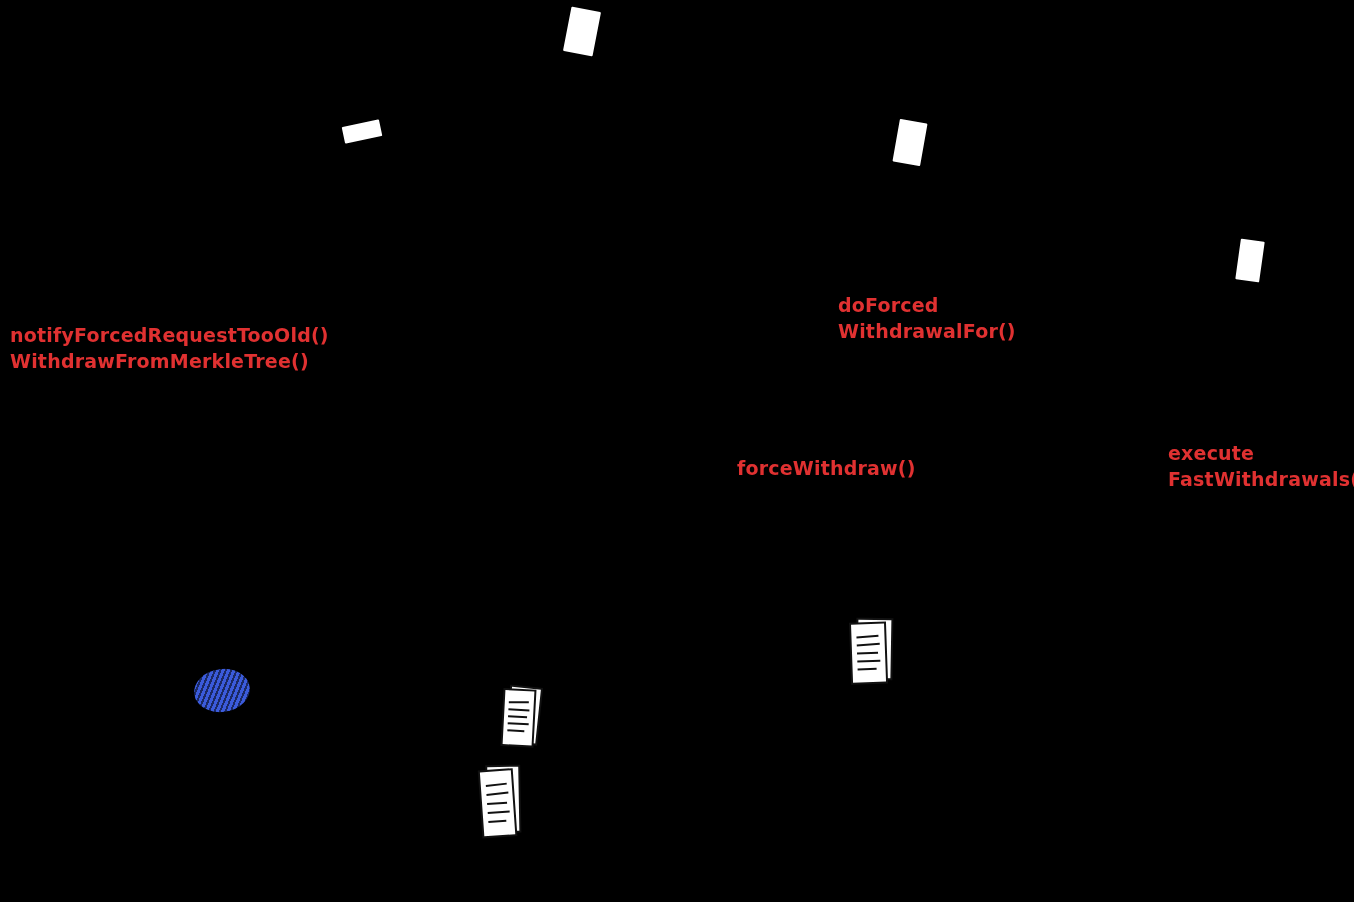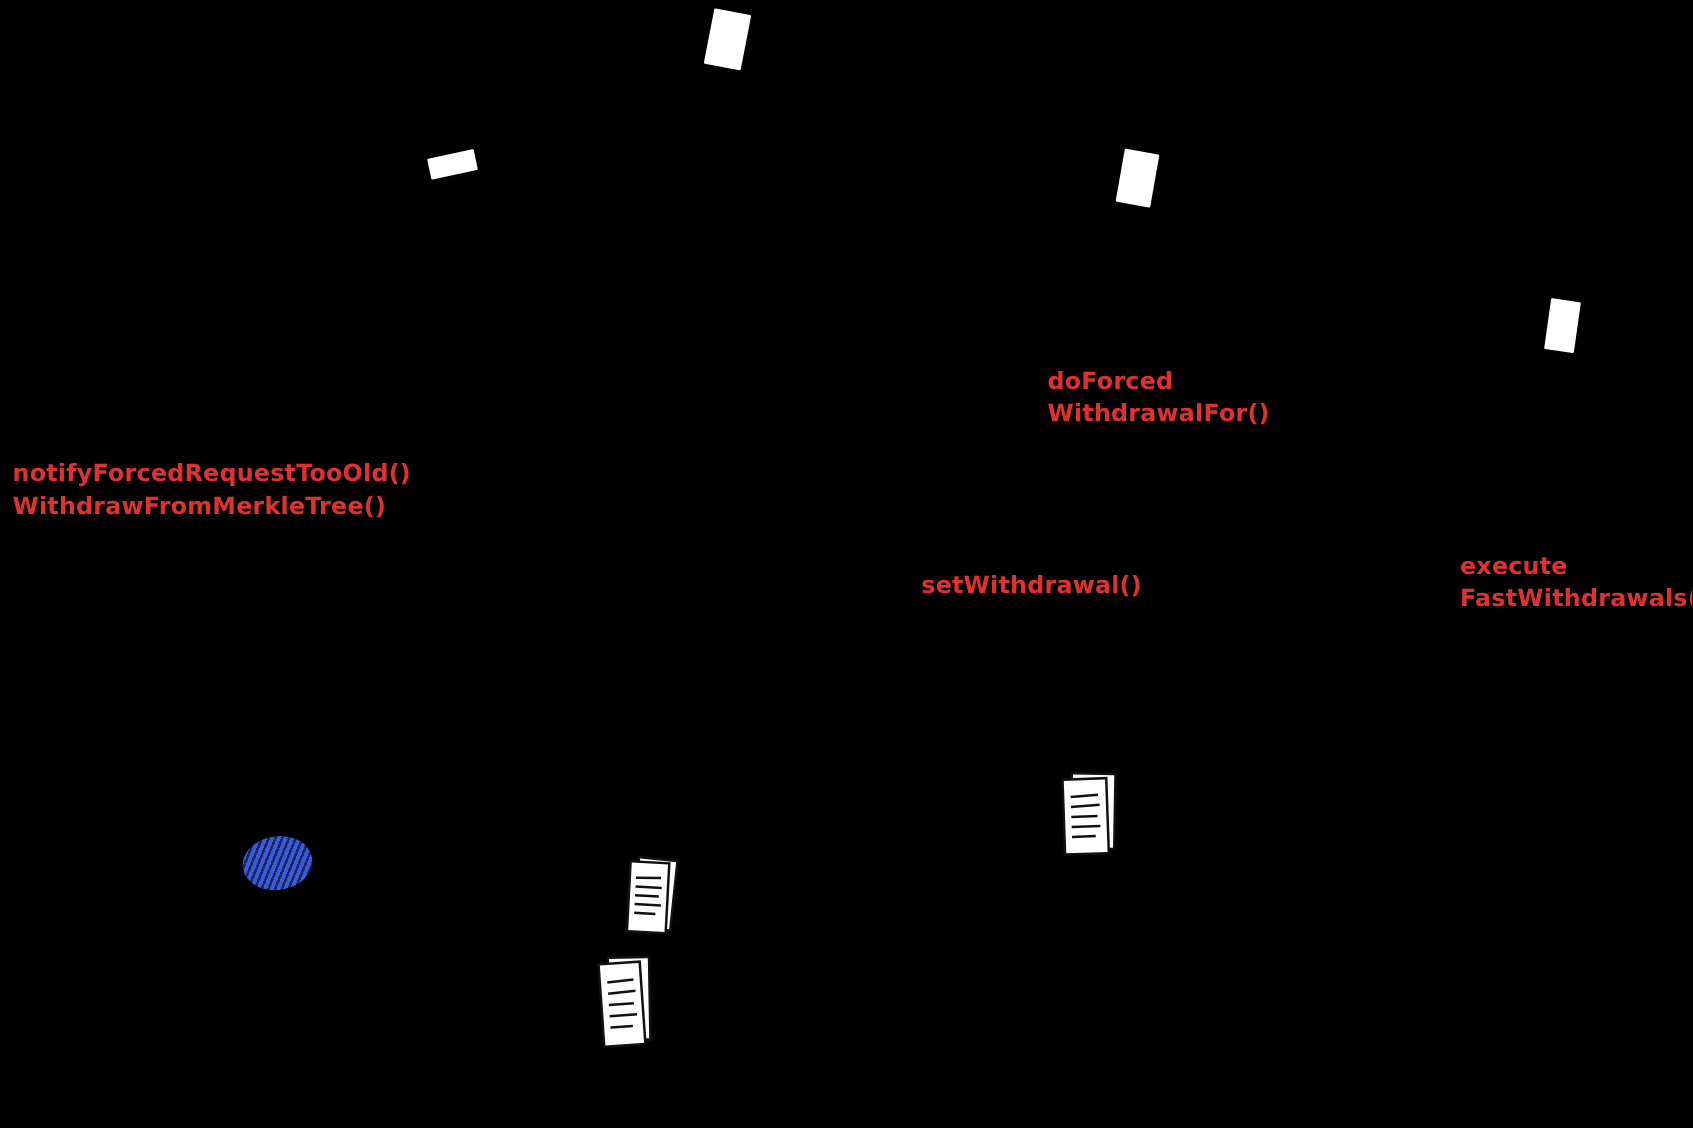--- a/index.html
+++ b/index.html
@@ -47,27 +47,27 @@
         rgba(0,0,0,0) 2px 5px),
       #3b5bdb;
     transform: rotate(-8deg);
   }
 </style>
 </head>
 <body>
 
 <div class="canvas">
 
-  <div class="fn-label" style="left:10px; top:322px;margin-top:44px;">notifyForcedRequestTooOld()
+  <div class="fn-label" style="left:10px; top:322px;">notifyForcedRequestTooOld()
 WithdrawFromMerkleTree()</div>
 
   <div class="fn-label" style="left:838px; top:292px;">doForced
 WithdrawalFor()</div>
 
-  <div class="fn-label" style="left:737px; top:455px;">setWithdrawal()</div>
+  <div class="fn-label" style="left:737px; top:455px;">forceWithdraw()</div>
 
 
   <div class="fn-label" style="left:1168px; top:440px;">execute
 FastWithdrawals()</div>
 
   <div class="paper" style="left:567px; top:9px; width:30px; height:45px; transform:rotate(11deg);"></div>
 
   <div class="paper" style="left:343px; top:123px; width:38px; height:17px; transform:rotate(-12deg);"></div>
 
   <div class="paper" style="left:896px; top:121px; width:28px; height:43px; transform:rotate(10deg);"></div>

